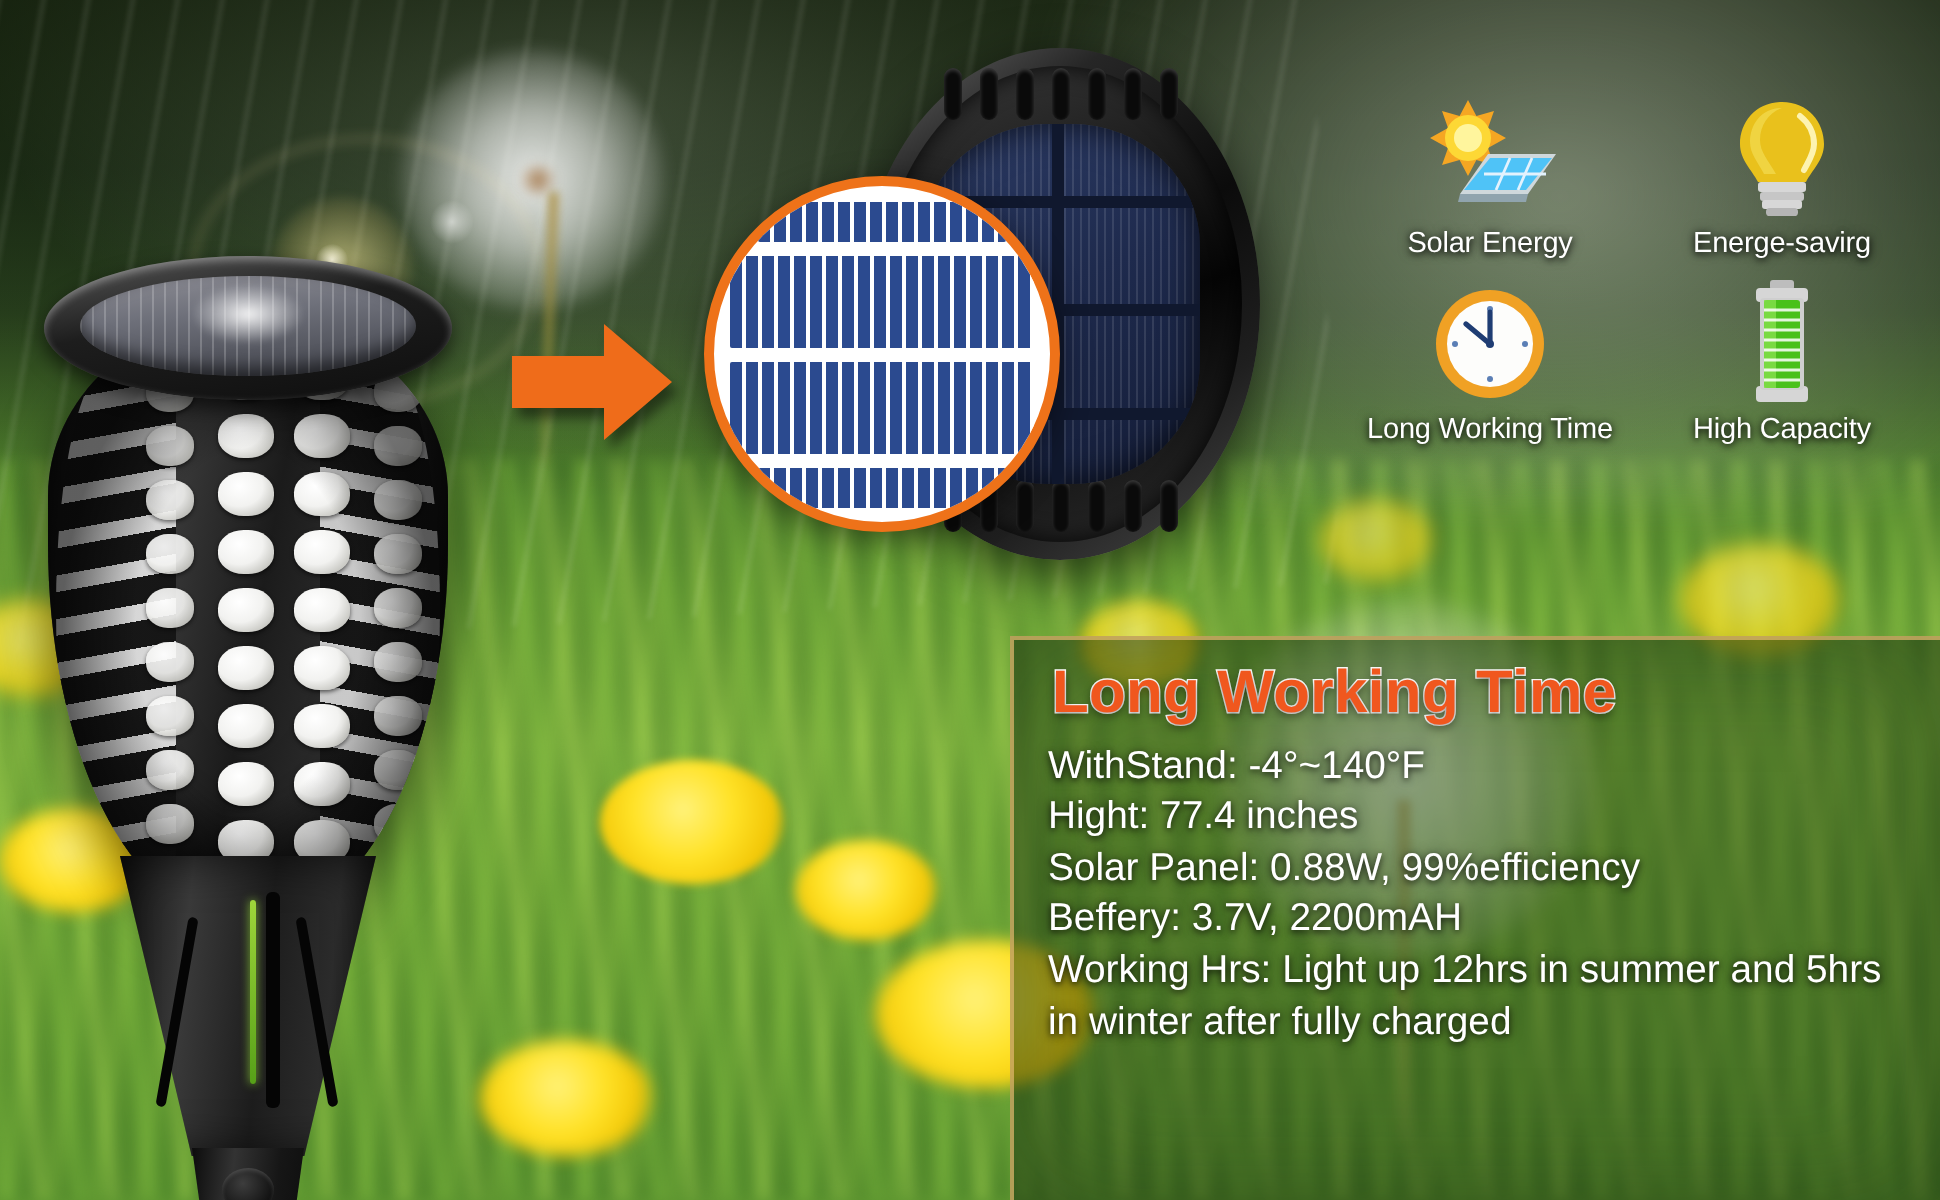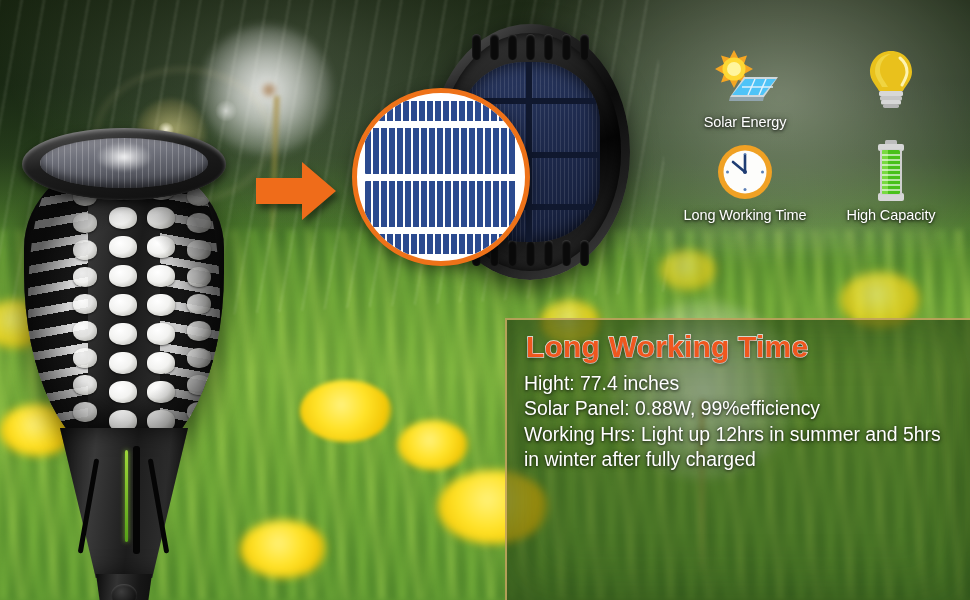--- a/index.html
+++ b/index.html
@@ -519,20 +519,21 @@
         <svg width="54" height="62" viewBox="0 0 54 62">
           <path d="M27,3 C14,3 6,13 6,24 C6,32 12,37 15,43 L39,43 C42,37 48,32 48,24 C48,13 40,3 27,3 Z" fill="#e9c11c"></path>
           <path d="M27,6 C17,6 11,14 11,23 C11,29 15,33 18,39 L24,39 C20,32 16,28 16,22 C16,14 21,8 27,6 Z" fill="#f2d94e" opacity=".75"></path>
           <path d="M36,10 C41,14 43,19 43,24 C43,29 40,33 38,37" stroke="#fdf3b0" stroke-width="3" fill="none" stroke-linecap="round"></path>
           <rect x="15" y="43" width="24" height="5" rx="1.5" fill="#d7d7d7"></rect>
           <rect x="16" y="48" width="22" height="4.5" rx="1.5" fill="#c6c6c6"></rect>
           <rect x="17" y="52" width="20" height="4.5" rx="1.5" fill="#d7d7d7"></rect>
           <rect x="19" y="56" width="16" height="4" rx="1.8" fill="#b5b5b5"></rect>
         </svg>
       </div>
+      <div class="flabel">Energe-savirg</div>
     </div>
 
     <div class="feature f3">
       <div class="icon-wrap">
         <svg width="58" height="58" viewBox="0 0 58 58">
           <circle cx="29" cy="29" r="27" fill="#f0a124"></circle>
           <circle cx="29" cy="29" r="21.5" fill="#fdfdfb"></circle>
           <g fill="#5b7fb5">
             <circle cx="29" cy="11.5" r="1.5"></circle>
             <circle cx="46.5" cy="29" r="1.5"></circle>
@@ -568,19 +569,21 @@
           </g>
         </svg>
       </div>
       <div class="flabel">High Capacity</div>
     </div>
 
   </div>
 
   <div id="spec-panel">
     <div id="spec-title">Long Working Time</div>
+    <div class="spec-line">WithStand: -4°~140°F</div>
     <div class="spec-line">Hight: 77.4 inches</div>
     <div class="spec-line">Solar Panel: 0.88W, 99%efficiency</div>
+    <div class="spec-line">Beffery: 3.7V, 2200mAH</div>
     <div class="spec-line">Working Hrs: Light up 12hrs in summer and 5hrs
 in winter after fully charged</div>
   </div>
 
 </div>
 
 </body></html>

